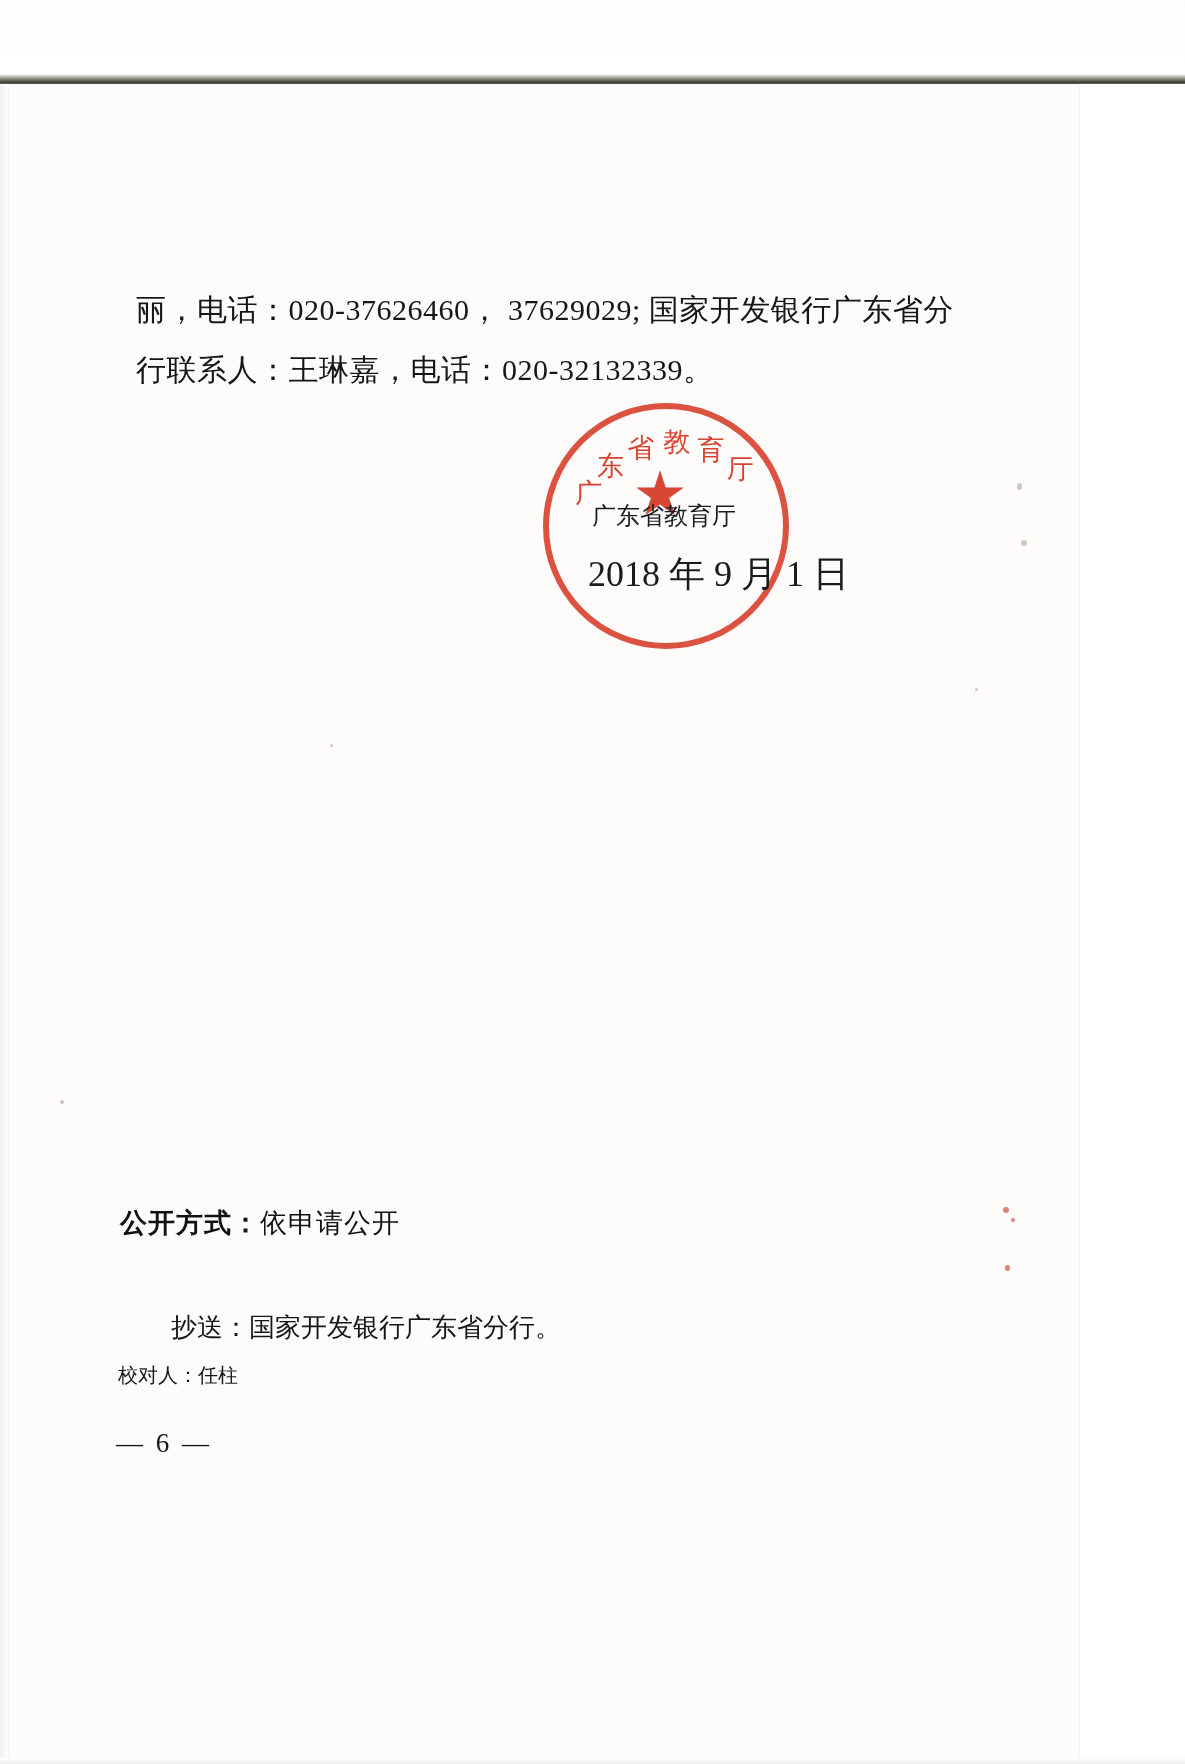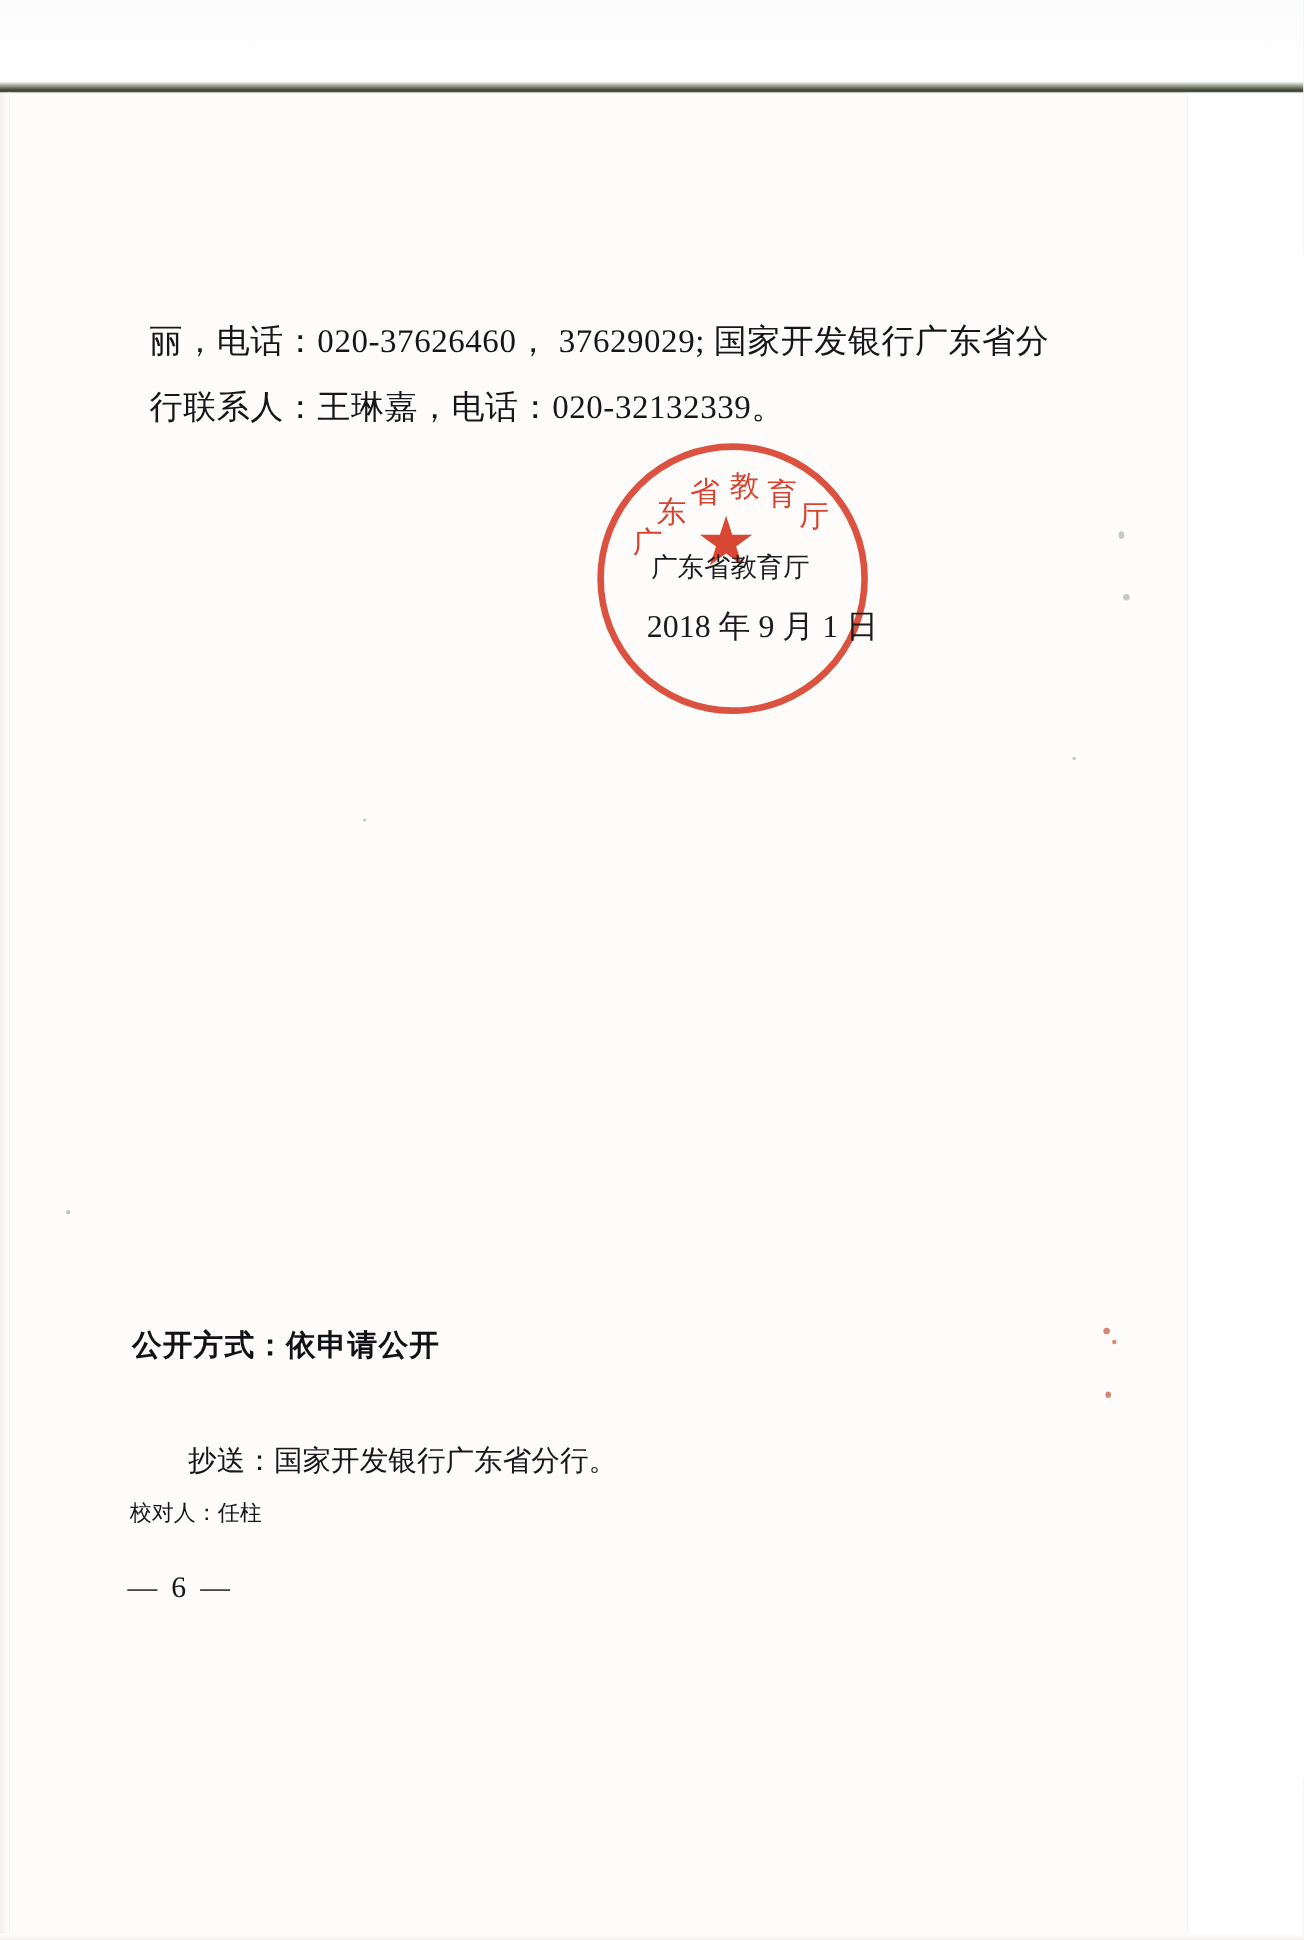--- a/index.html
+++ b/index.html
@@ -92,21 +92,21 @@
     top: 500px;
     font-size: 24px;
     color: #1a1b1f;
     font-family: "Liberation Serif", serif;
     white-space: nowrap;
   }
   .sig-date {
     position: absolute;
     left: 588px;
     top: 550px;
-    font-size: 29px;
+    font-size: 36px;
     color: #1a1b1f;
     font-family: "Liberation Serif", serif;
     white-space: nowrap;
   }
 
   
   .seal {
     position: absolute;
     left: 543px;
     top: 403px;
@@ -173,21 +173,21 @@
     white-space: nowrap;
     color: #111216;
     font-family: "Liberation Sans", sans-serif;
   }
   .disclosure .label {
     font-weight: bold;
     letter-spacing: 1px;
     margin-top: 44px;
   }
   .disclosure .value {
-    font-weight: bold;
+    font-weight: normal;
     letter-spacing: 1px;
   }
   .cc-line {
     position: absolute;
     left: 143px;
     top: 1310px;
     font-size: 26px;
     color: #15161a;
     white-space: nowrap;
     font-family: "Liberation Serif", serif;

